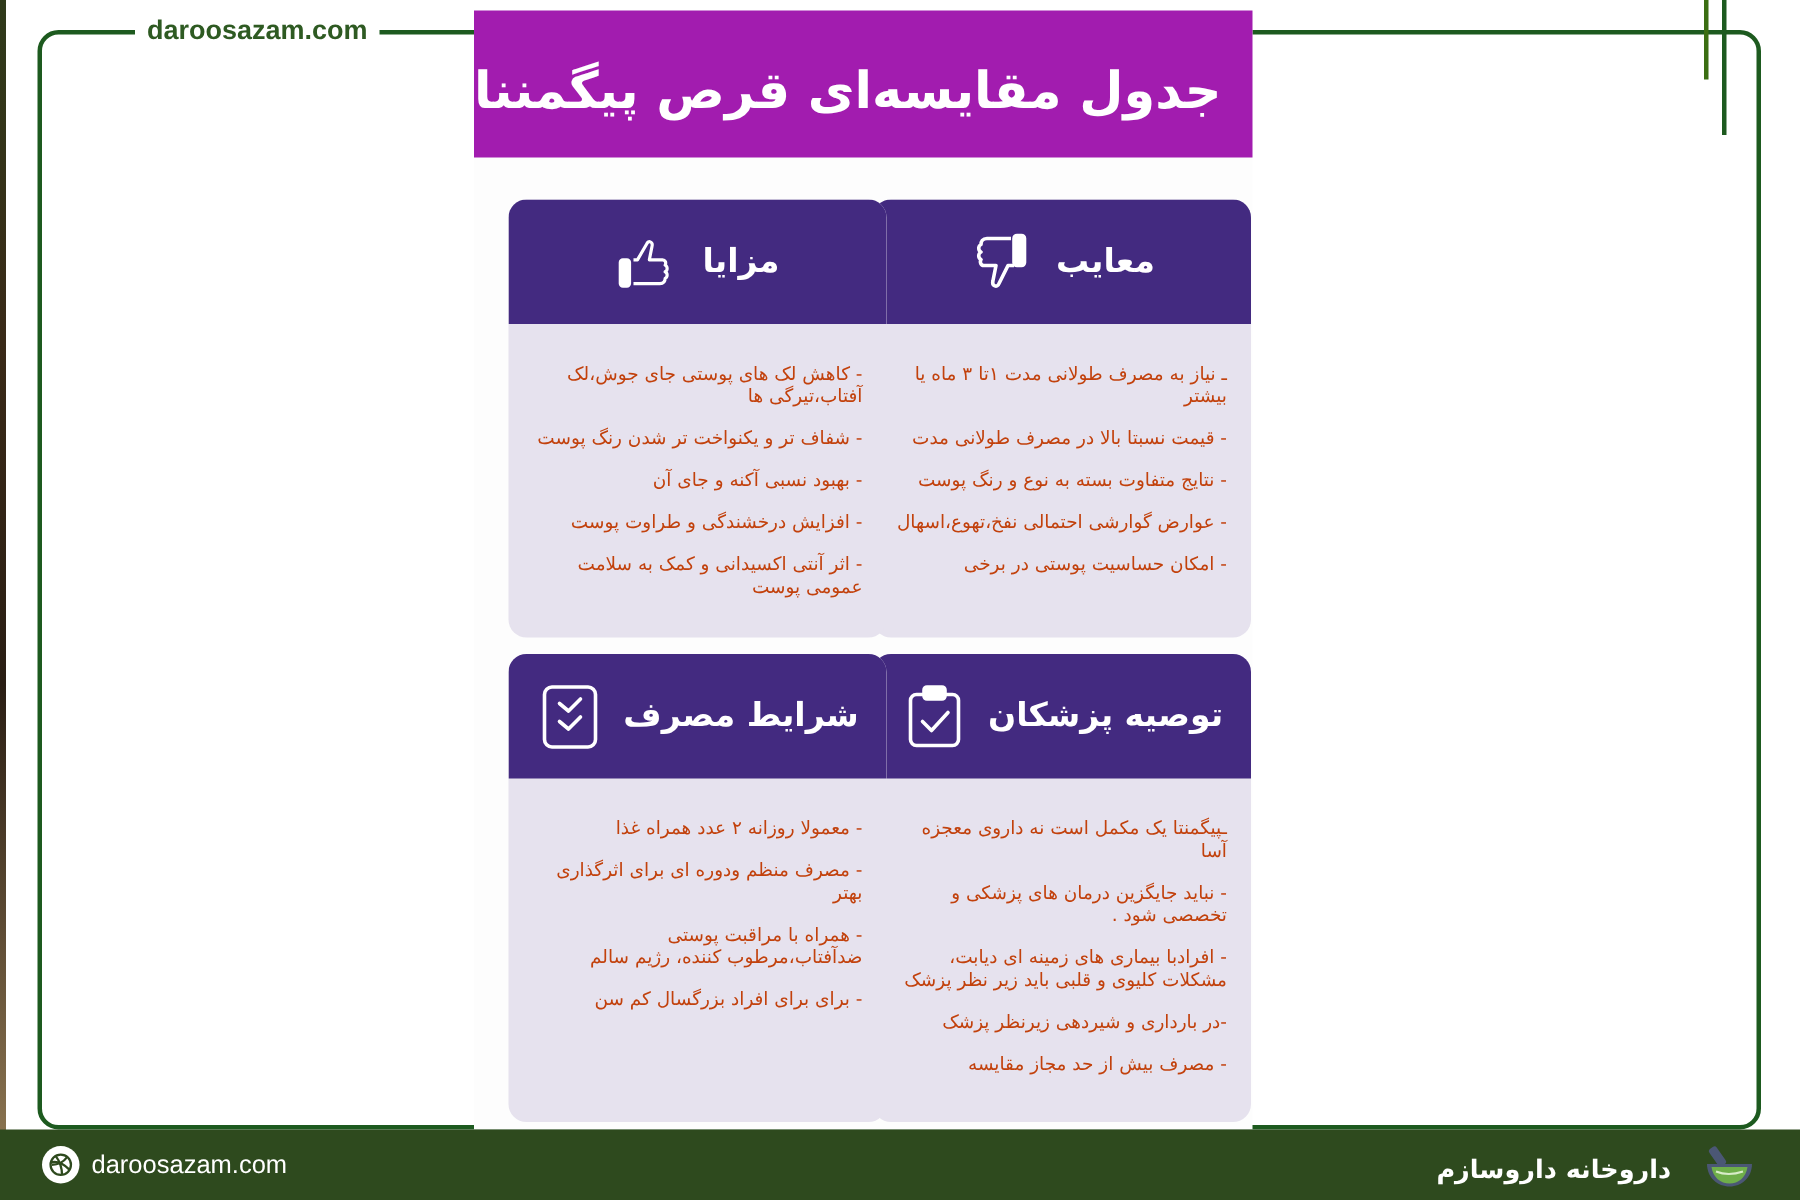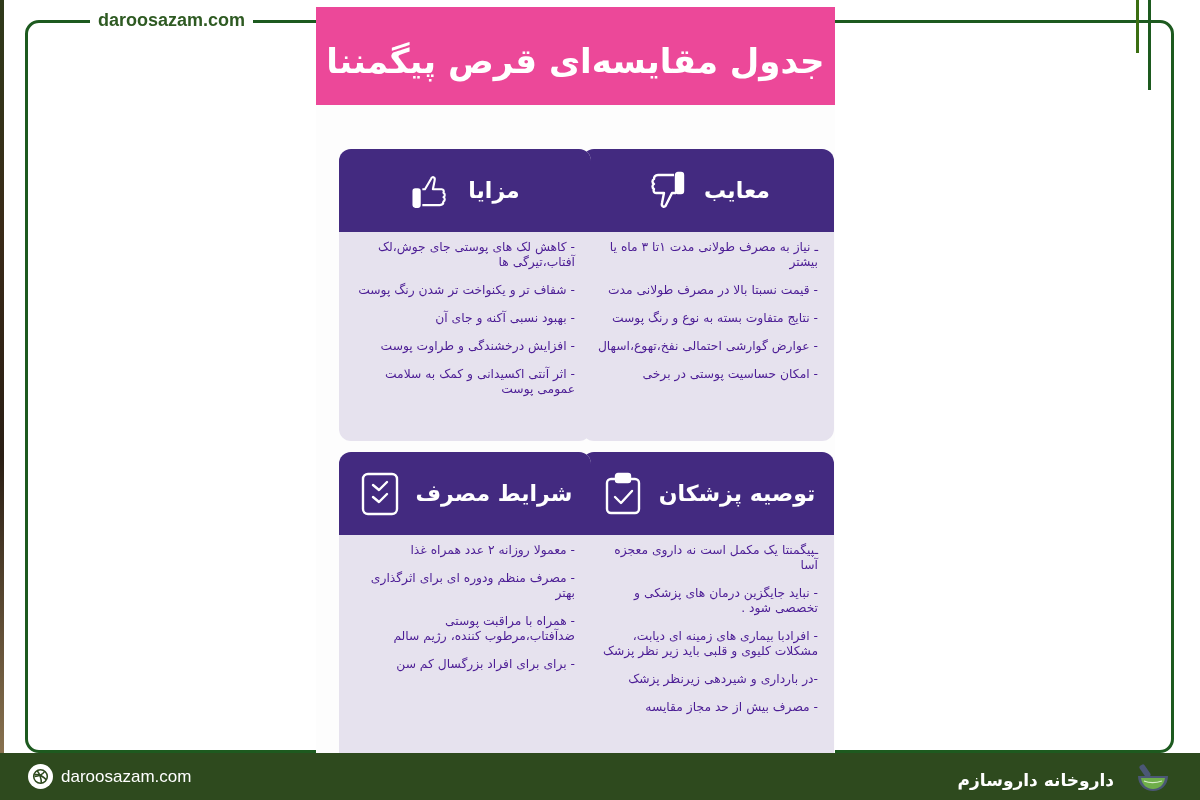--- a/index.html
+++ b/index.html
@@ -23,43 +23,42 @@
     }
     .deco-line-1 { position: absolute; left: 1136px; top: 0; width: 3px; height: 53px; background: #3b6e12; }
     .deco-line-2 { position: absolute; left: 1148px; top: 0; width: 3px; height: 90px; background: #1d5a1f; }
 
     .infographic {
       position: absolute; left: 316px; top: 7px; width: 519px; height: 746px;
       background: #fdfdfd;
     }
     .title-banner {
       position: absolute; left: 0; top: 0; width: 519px; height: 98px;
-      background: #ec4899; display: flex; align-items: center; justify-content: center;
+      background: #a21caf; display: flex; align-items: center; justify-content: flex-start;
     }
     .title-banner h1 {
       color: #ffffff; font-size: 34px; font-weight: 700; direction: rtl;
       font-family: "DejaVu Sans", sans-serif; margin-top: 10px;
     }
 
     .card {
       position: absolute; width: 252px; border-radius: 12px; overflow: hidden;
       background: #e6e2ee;
-      margin-top: 16px;
     }
     .card-head {
       height: 83px; background: #432a80; display: flex; align-items: center;
       justify-content: center; gap: 14px; direction: rtl;
     }
     .card-head .title {
       color: #fff; font-size: 22px; font-weight: 700;
     }
     .card-head .icon { width: 44px; height: 44px; display: flex; align-items: center; justify-content: center; }
     .card-body {
-      padding: 8px 16px 8px 12px; direction: rtl; text-align: right;
-      color: #4c1d95; font-size: 12.3px; line-height: 15px;
+      padding: 26px 16px 8px 12px; direction: rtl; text-align: right;
+      color: #c2410c; font-size: 12.3px; line-height: 15px;
     }
     .card-body .item { margin-bottom: 13px; }
 
     #card-cons { left: 266px; top: 126px; height: 292px; }
     #card-pros { left: 23px;  top: 126px; height: 292px; }
     #card-doctors { left: 266px; top: 429px; height: 312px; }
     #card-usage { left: 23px;  top: 429px; height: 312px; }
 
     .footer {
       position: absolute; left: 0; top: 753px; width: 1200px; height: 47px;

